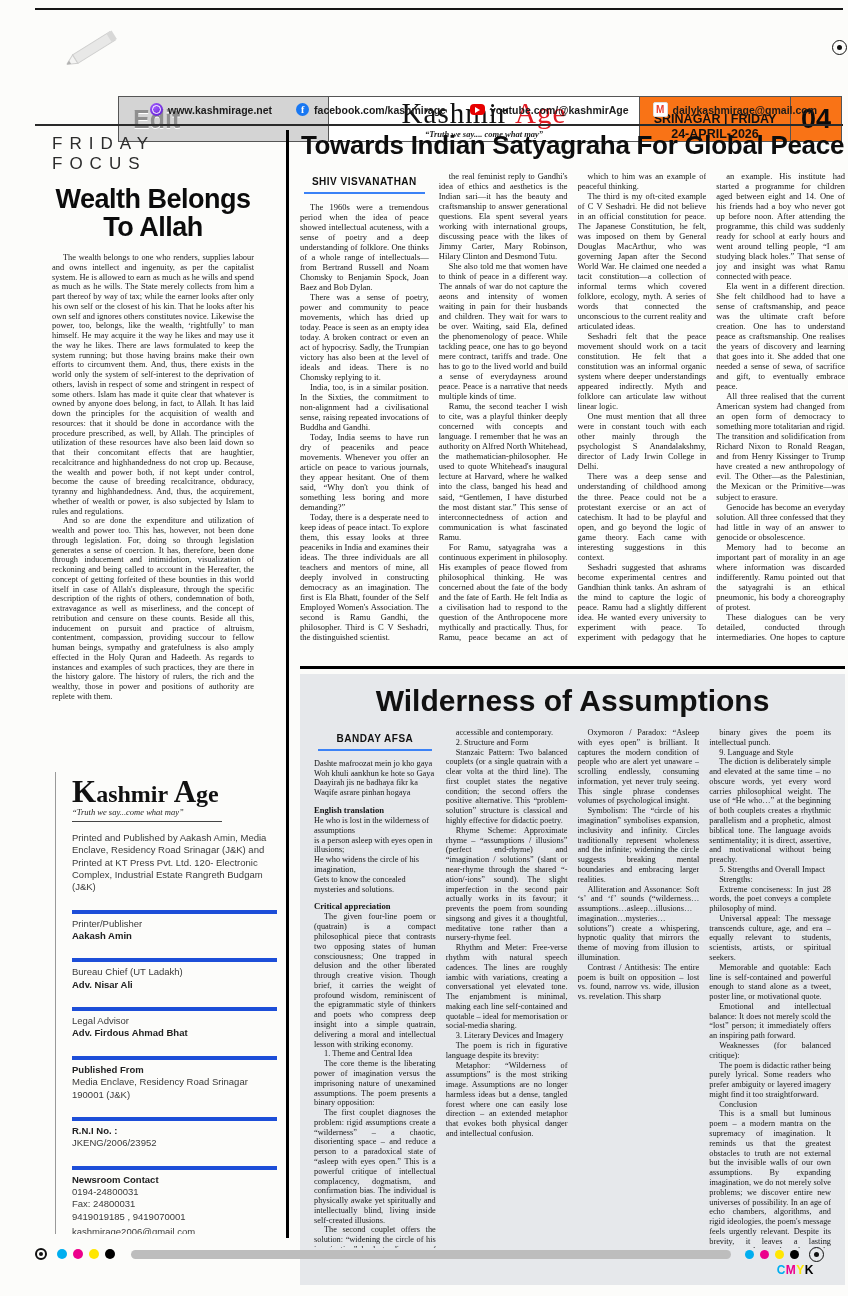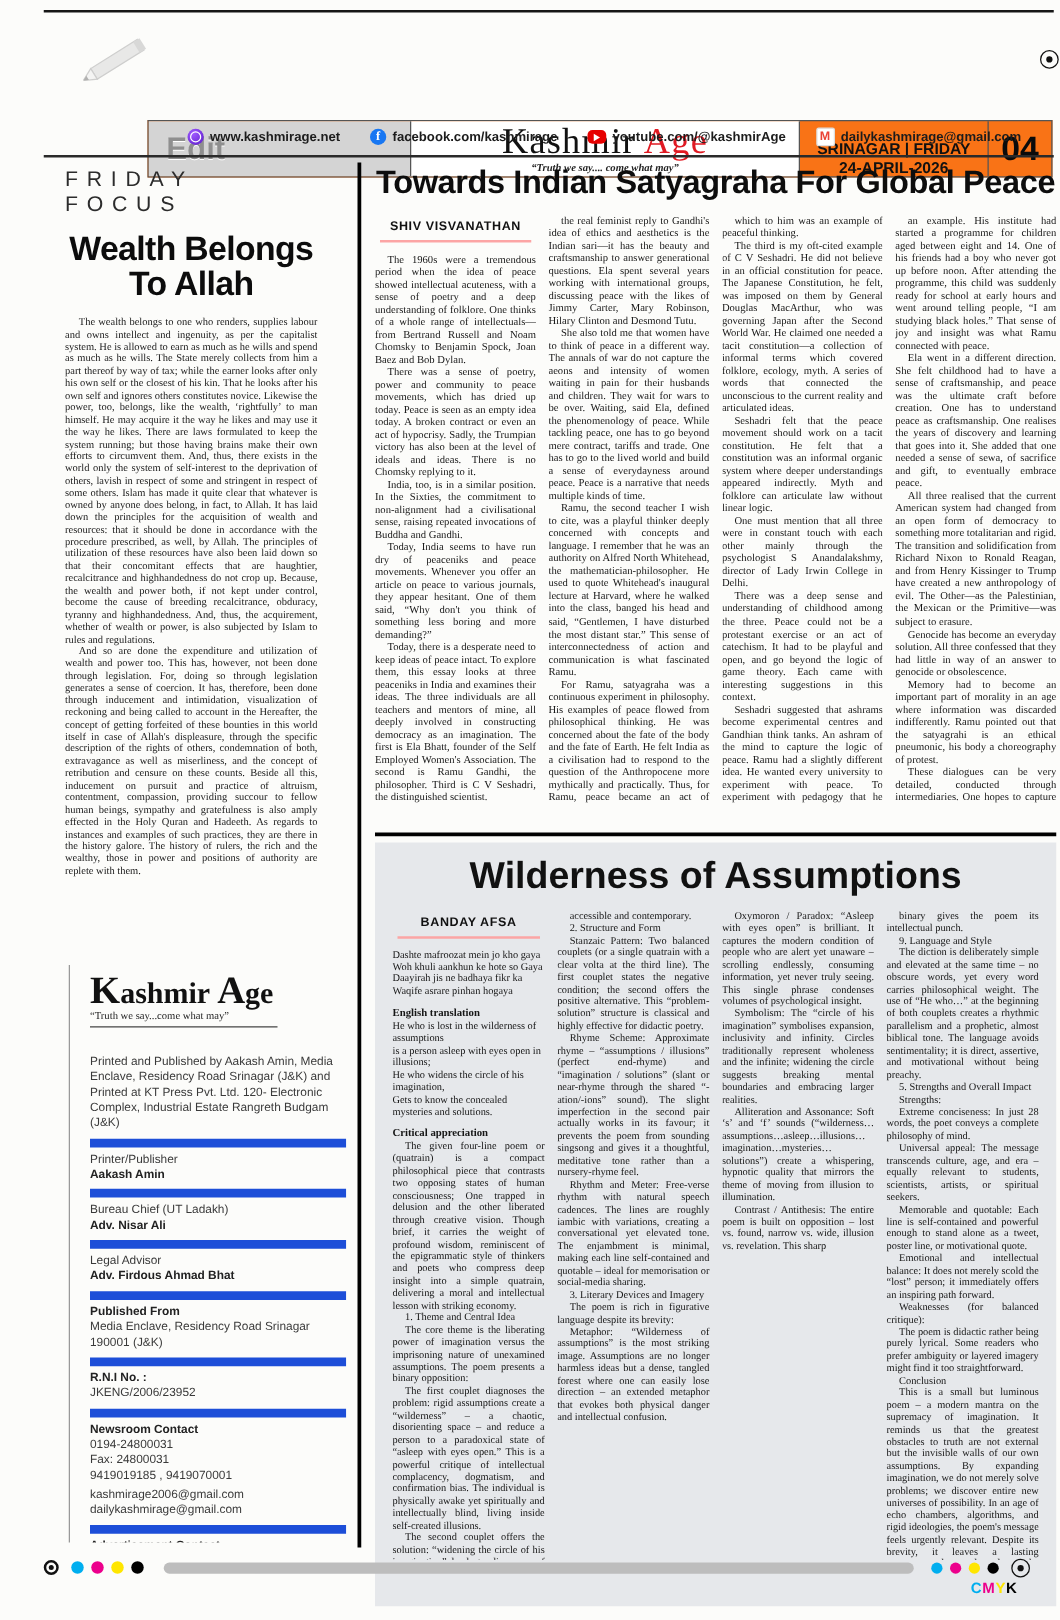--- a/index.html
+++ b/index.html
@@ -41,34 +41,34 @@
   .ff-title{font-family:"Liberation Sans",sans-serif;font-weight:800;font-size:27px;line-height:1.02;text-align:center;
             color:#0c0c0c;margin:12px 0 12px 0;letter-spacing:-.5px;}
   .ff-body{height:500px;overflow:hidden;font-size:8.4px;line-height:1.16;text-align:justify;color:#191919;}
   .ff-body p{margin:0;text-indent:11px;}
   
   .masthead-box{position:absolute;left:55px;top:772px;width:222px;height:462px;overflow:hidden;
                 border-left:1px solid #999;padding:4px 0 0 16px;box-sizing:border-box;
                 font-family:"Liberation Sans",sans-serif;font-size:9.5px;line-height:1.3;color:#3a3a3a;}
   .mb-logo{font-family:"Liberation Serif",serif;font-weight:bold;font-size:24px;color:#111;line-height:1;}
   .mb-logo .bigA{font-size:31px;}
-  .mb-tag{font-family:"Liberation Serif",serif;font-size:8.5px;color:#222;border-bottom:1.5px solid #444;padding-bottom:3px;margin-bottom:18px;width:150px;}
-  .mb-sec{border-bottom:7px solid #1d4ed8;padding:4px 0 5px 0;}
+  .mb-tag{font-family:"Liberation Serif",serif;font-style:italic;font-size:8.5px;color:#222;border-bottom:1.5px solid #444;padding-bottom:3px;margin-bottom:6px;width:150px;}
+  .mb-sec{border-bottom:4px solid #1d4ed8;padding:4px 0 16px 0;}
   .mb-sec .b{font-weight:bold;color:#222;}
   .mb-gap{height:3px;}
   
   .sat{position:absolute;left:300px;top:130px;width:545px;}
   .sat-title{font-family:"Liberation Sans",sans-serif;font-weight:800;font-size:26px;letter-spacing:-.3px;
              text-align:center;color:#0d0d0d;margin:0 0 10px 0;}
   .cols{display:flex;gap:10px;}
   .col{flex:1;overflow:hidden;text-align:justify;font-size:8.5px;line-height:1.18;color:#161616;}
   .sat .col{height:472px;}
   .col p{margin:0;text-indent:10px;}
   .byline{font-family:"Liberation Sans",sans-serif;font-weight:bold;font-size:10px;letter-spacing:.5px;text-align:center;
-          color:#111;border-bottom:2px solid #fca5a5;padding:3px 0 4px 0;margin:2px 4px 8px 4px;text-indent:0;}
+          color:#111;border-bottom:2px solid #3b82f6;padding:3px 0 4px 0;margin:2px 4px 8px 4px;text-indent:0;}
   .sat-bottom-rule{position:absolute;left:300px;top:666px;width:545px;height:3px;background:#000;}
   
   .wild{position:absolute;left:300px;top:674px;width:545px;height:611px;background:#e6e8eb;
         padding:8px 14px;box-sizing:border-box;}
   .wild-title{font-family:"Liberation Sans",sans-serif;font-weight:800;font-size:30px;text-align:center;color:#111;margin:2px 0 10px 0;}
   .wild .col{height:520px;font-size:8.3px;}
   .poemlines p{margin:0;text-indent:0;text-align:left;}
   .poemlines{margin-bottom:7px;}
   .subhead{font-weight:bold;text-indent:0;margin:4px 0 1px 0;font-size:8.6px;}
   

